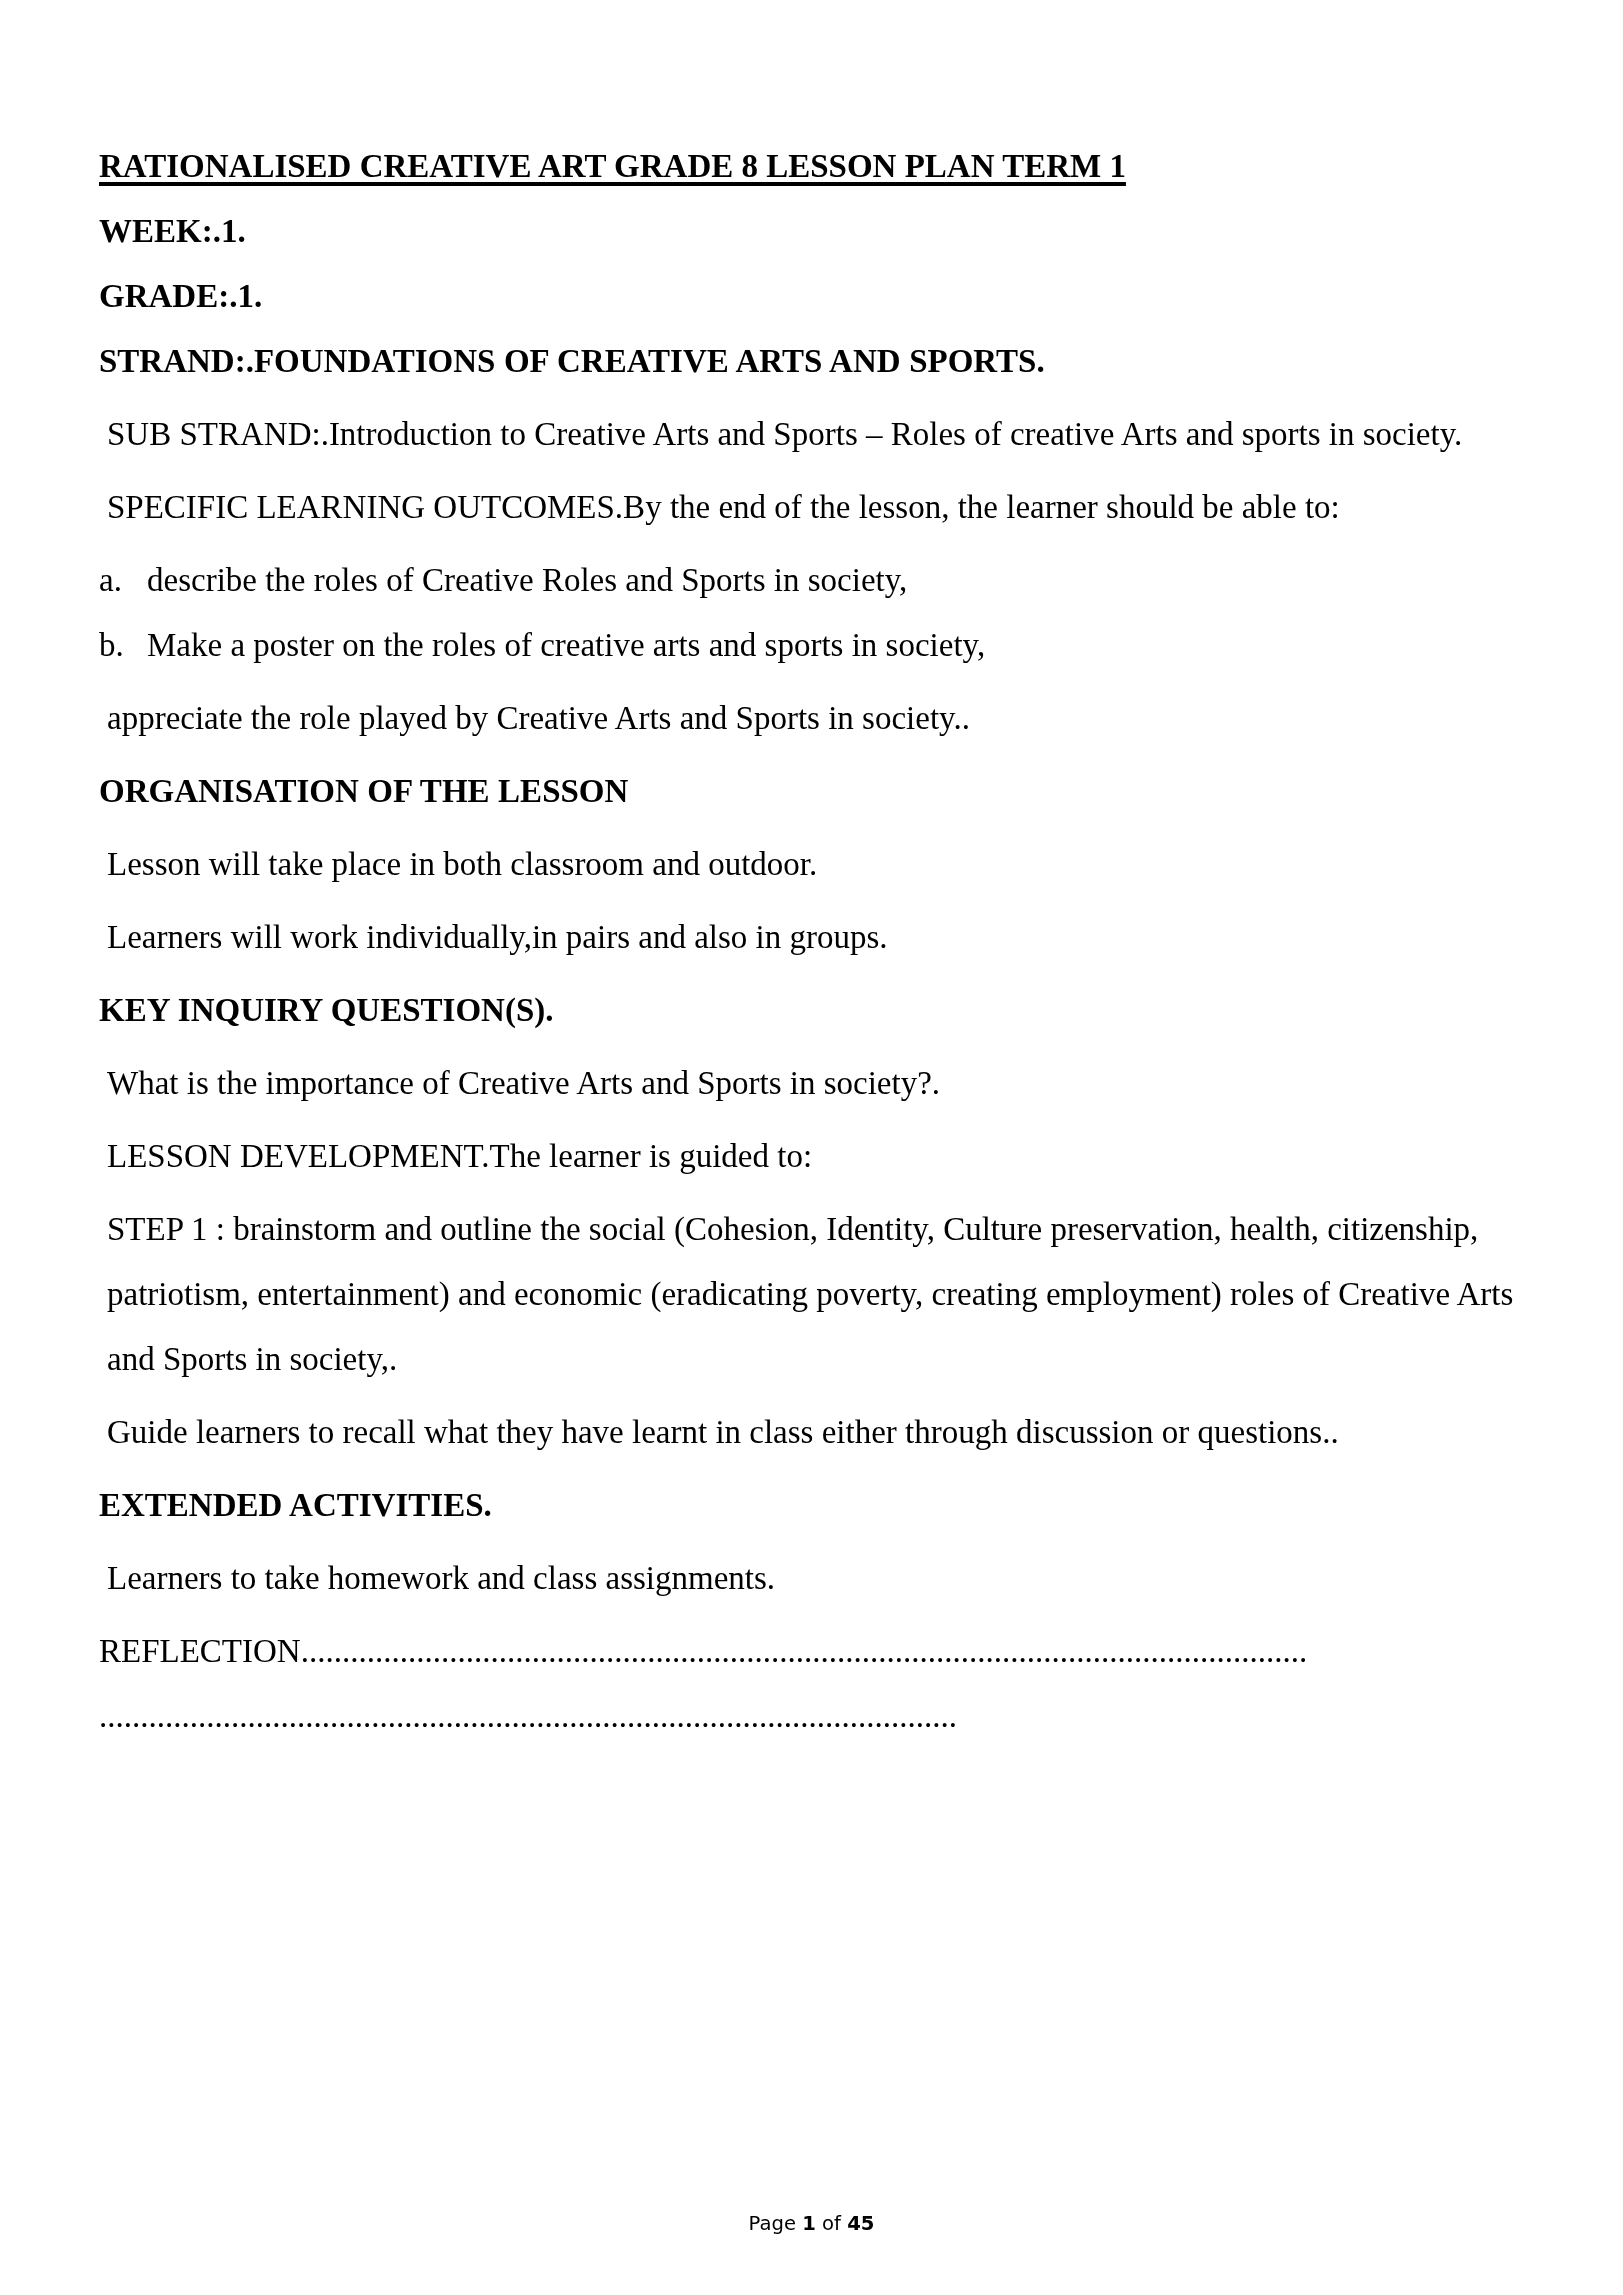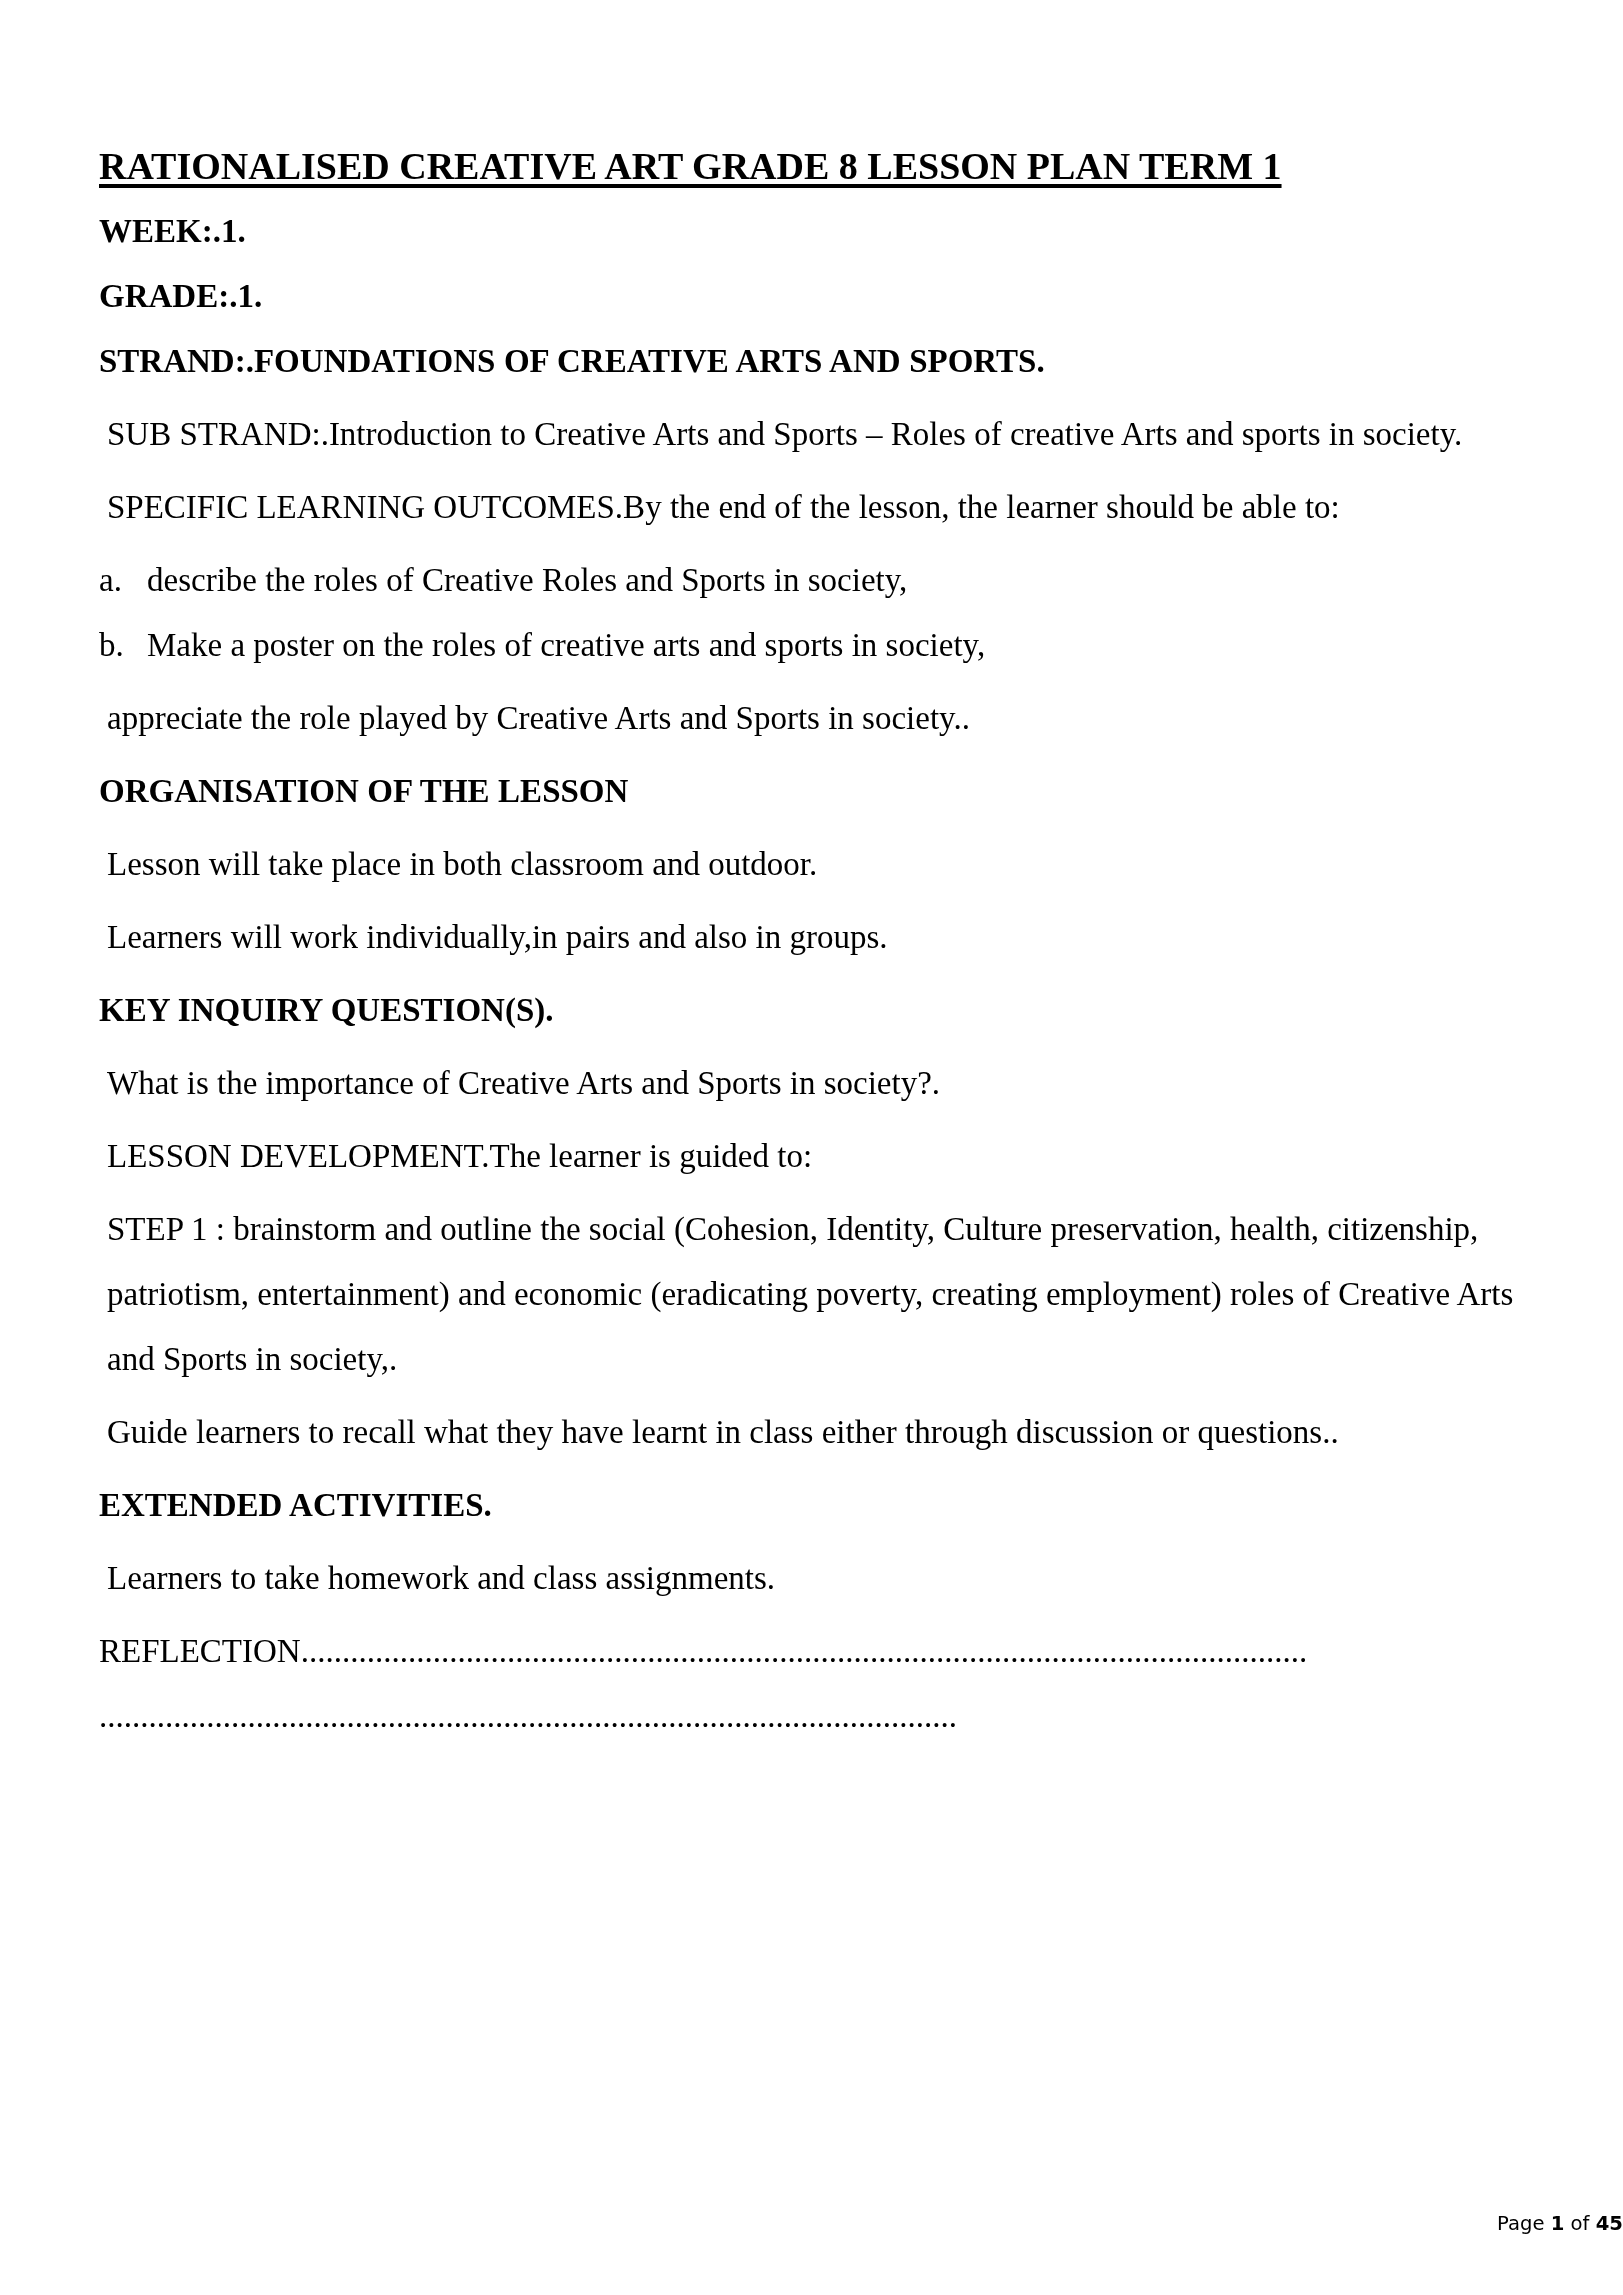--- a/index.html
+++ b/index.html
@@ -28,21 +28,21 @@
     line-height: 65px;
     color: #000000;
     white-space: normal;
     word-spacing: 0.3px;
   }
   .bold {
     font-weight: bold;
   }
   .underline-title {
     font-weight: bold;
-    font-size: 38px;
+    font-size: 33px;
     line-height: 65px;
     text-decoration: underline;
     text-decoration-thickness: 3.9px;
     text-underline-offset: 5.2px;
   }
   .para {
     font-size: 33px;
     line-height: 65px;
     margin: 8px;
   }
@@ -69,21 +69,21 @@
     line-height: 65px;
     white-space: nowrap;
     overflow: hidden;
     width: 1165px;
   }
   .footer {
     position: absolute;
     left: 0;
     top: 2212px;
     width: 1623px;
-    text-align: right;
+    text-align: center;
     font-family: "DejaVu Sans", "Liberation Sans", sans-serif;
     font-size: 19.6px;
     color: #000000;
   }
   .footer b { font-weight: bold; }
 </style>
 </head>
 <body>
 
 <div class="page">

